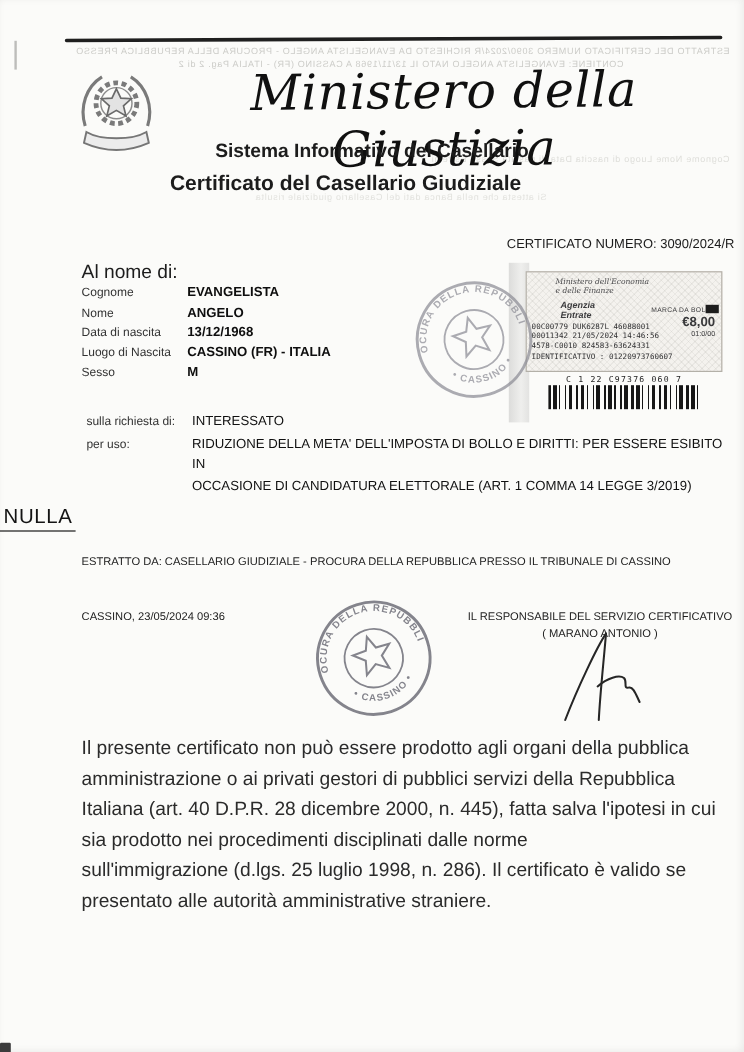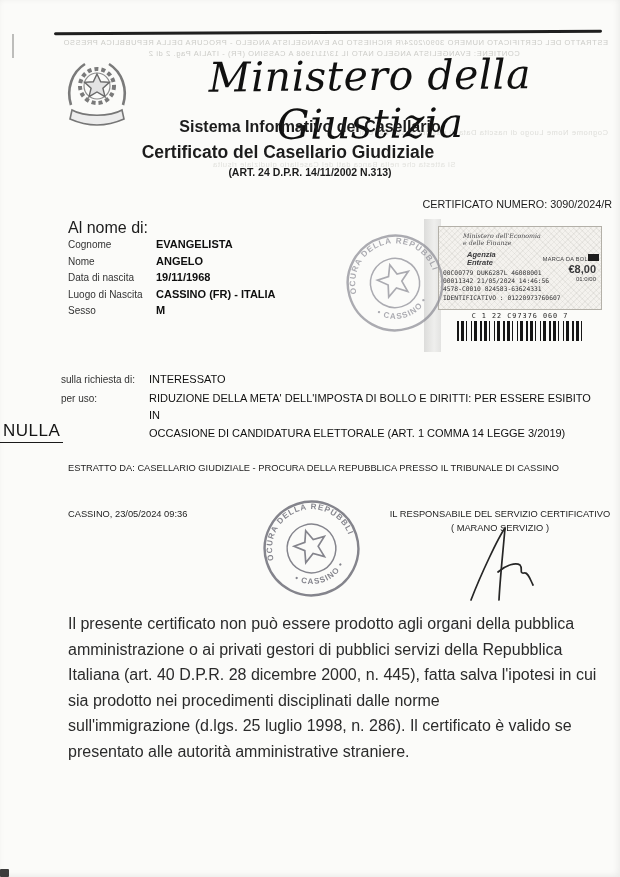--- a/index.html
+++ b/index.html
@@ -63,21 +63,21 @@
     background:repeating-linear-gradient(90deg,#161616 0 2px,transparent 2px 4px,#161616 4px 7px,transparent 7px 9px,#161616 9px 10px,transparent 10px 14px,#161616 14px 15px,transparent 15px 17px,#161616 17px 20px,transparent 20px 23px); }
 
   
   .stamp { opacity:0.72; }
   .stamp svg { display:block; }
   .stamp1 { left:343px; top:231px; width:104px; height:104px; transform:rotate(-16deg); color:#8d8d96; }
   .stamp2 { left:260px; top:497px; width:103px; height:103px; transform:rotate(-18deg); color:#70707a; opacity:0.85; }
   .stamp text { font-weight:bold; letter-spacing:1.1px; }
 
   
-  .request { left:61px; top:343px; display:grid; grid-template-columns:88px 452px; row-gap:1px;margin-top:28px; }
+  .request { left:72px; top:343px; display:grid; grid-template-columns:88px 452px; row-gap:1px; }
   .request .lab { font-size:10px; color:#333; line-height:17.5px; }
   .request .val { font-size:11px; color:#101010; line-height:17.5px; white-space:pre-line; }
   .attest-intro { left:68px; top:405px; font-size:11.3px; }
   .nulla-row { left:0; top:421px; width:620px; text-align:left; }
   .nulla { display:inline-block; font-size:17px; letter-spacing:0.5px; color:#141414;
     border-bottom:1.6px solid #1a1a1a; padding:0 3px 1px; }
   .estratto { left:68px; top:463px; font-size:9.3px; color:#222; }
 
   
   .place-date { left:68px; top:509px; font-size:9.3px; color:#222; }
@@ -107,31 +107,30 @@
       <circle cx="37" cy="31" r="13" fill="none" stroke="#8c8c8c" stroke-width="1.2"></circle>
       <polygon points="37,19 40.7,26.8 49.4,27.3 42.9,33.2 45,41.7 37,37 29,41.7 31.1,33.2 24.6,27.3 33.3,26.8" fill="#e3e3e3" stroke="#6a6a6a" stroke-width="1.4"></polygon>
       <path d="M11,50 C6,34 12,17 25,9" fill="none" stroke="#7a7a7a" stroke-width="2.6"></path>
       <path d="M63,50 C68,34 62,17 49,9" fill="none" stroke="#7a7a7a" stroke-width="2.6"></path>
       <path d="M12,55 C24,62 50,62 62,55 L64,64 C46,72 28,72 10,64 Z" fill="#ececec" stroke="#767676" stroke-width="1.6"></path>
     </svg>
   </div>
   <div class="abs ministry">Ministero della Giustizia</div>
   <div class="abs h-system">Sistema Informativo del Casellario</div>
   <div class="abs h-title">Certificato del Casellario Giudiziale</div>
-  <div class="abs h-art">(ART. 24 D.P.R. 14/11/2002 N.313)</div>
   <div class="abs cert-num">CERTIFICATO NUMERO: 3090/2024/R</div>
 
   <div class="abs al-nome">Al nome di:</div>
   <div class="abs fields">
     <div class="lab">Cognome</div>
     <div class="val">EVANGELISTA</div>
     <div class="lab">Nome</div>
     <div class="val">ANGELO</div>
     <div class="lab">Data di nascita</div>
-    <div class="val">19/11/1968</div>
+    <div class="val">13/12/1968</div>
     <div class="lab">Luogo di Nascita</div>
     <div class="val">CASSINO (FR) - ITALIA</div>
     <div class="lab">Sesso</div>
     <div class="val">M</div>
   </div>
 
   <div class="abs tape"></div>
   <div class="abs bollo">
     <div class="bollo-min">Ministero dell'Economia
 e delle Finanze</div>
@@ -199,21 +198,21 @@
         <textPath href="#arcT2" startOffset="50%" text-anchor="middle">PROCURA DELLA REPUBBLICA</textPath>
       </text>
       <text font-size="8.6" fill="currentColor">
         <textPath href="#arcB2" startOffset="50%" text-anchor="middle">• CASSINO •</textPath>
       </text>
     </svg>
   </div>
 
   <div class="abs officer">
     <div>IL RESPONSABILE DEL SERVIZIO CERTIFICATIVO</div>
-    <div class="name">( MARANO SERVIZIO )</div>
+    <div class="name">( MARANO ANTONIO )</div>
   </div>
 
   <div class="abs signature">
     <svg width="82" height="80" viewBox="0 0 82 80">
       <g fill="none" stroke="#262626" stroke-width="1.7" stroke-linecap="round">
         <path d="M13,76 C23,50 40,14 47,4"></path>
         <path d="M47,4 C45,28 42,55 41,76"></path>
         <path d="M40,48 C48,41 58,38 62,41 C65,44 61,50 66,49 C70,48 72,55 75,61"></path>
       </g>
     </svg>

